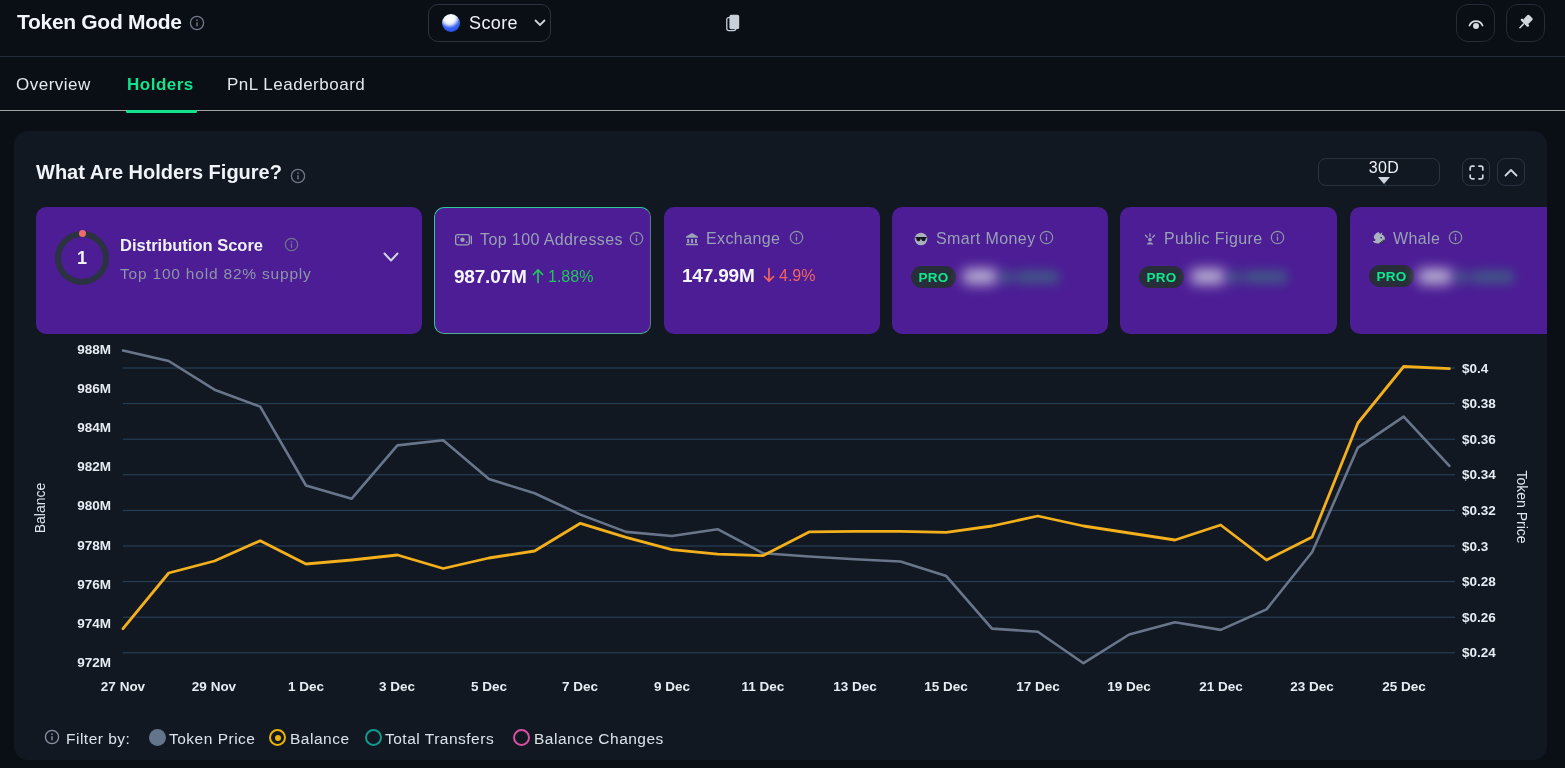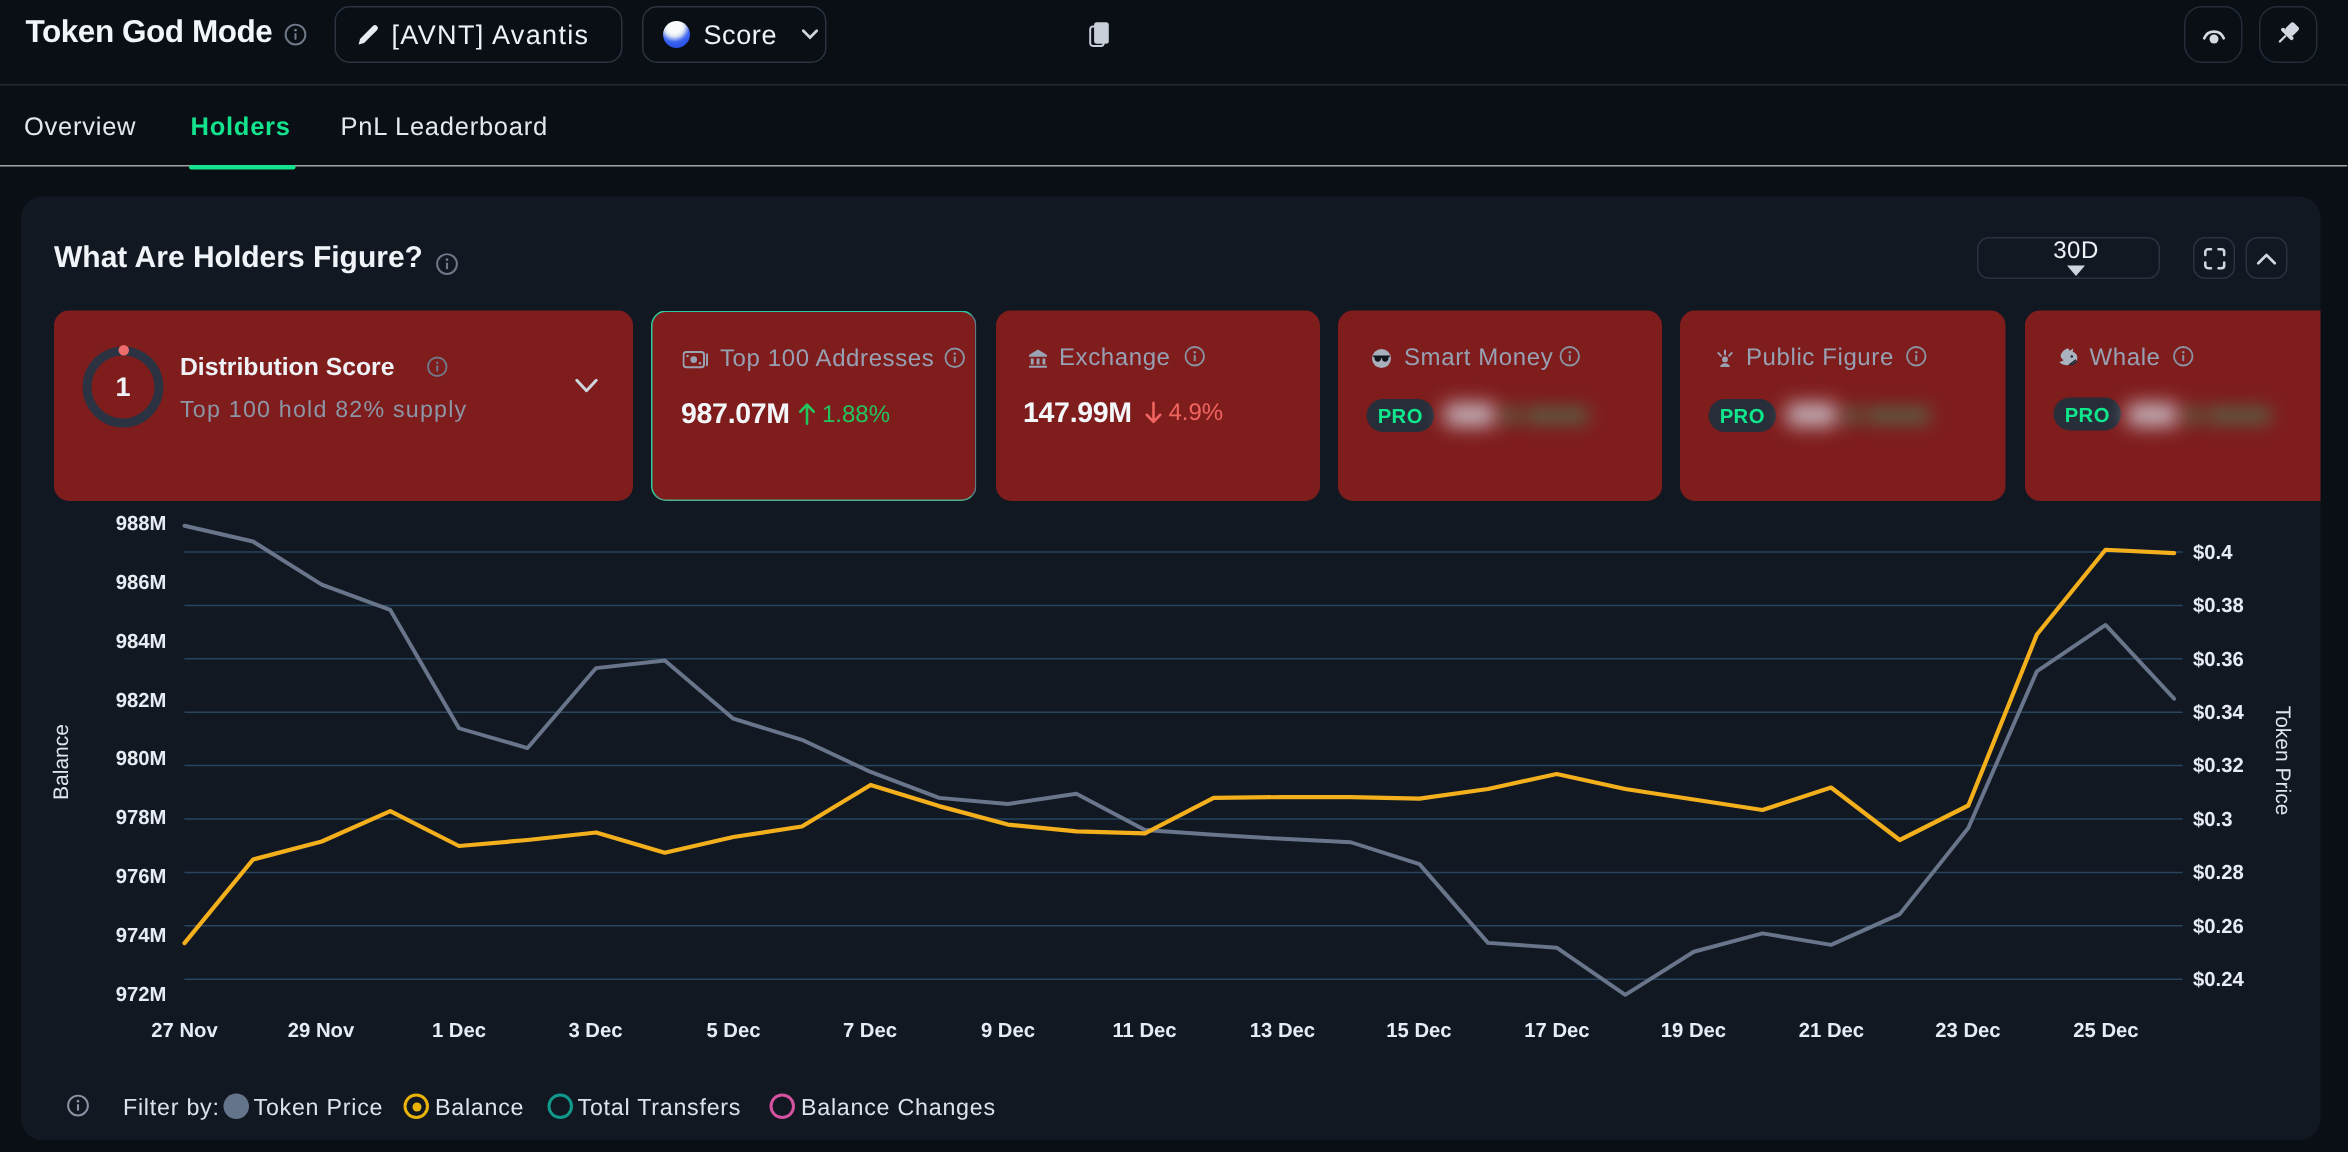--- a/index.html
+++ b/index.html
@@ -41,21 +41,21 @@
   #ptitle { position:absolute; left:36px; top:161px; font-size:20px; font-weight:bold; color:#f0f4f9; }
 
   
   #grp30 { position:absolute; left:1318px; top:158px; width:122px; height:28px; border:1px solid #2a3340; border-radius:8px; display:flex; align-items:center;flex-direction:column; }
   #grp30 .lbl { font-size:16px; color:#eef1f6; margin-left:10px; letter-spacing:0.3px; }
   #grp30 .caret { width:0; height:0; border-left:6px solid transparent; border-right:6px solid transparent; border-top:7px solid #cfd5de; margin-left:9px; }
   #grp30 .vdiv { width:1px; height:28px; background:#2a3340; margin-left:12px; }
   .ctlbtn { position:absolute; top:158px; width:28px; height:28px; border:1px solid #2a3340; border-radius:8px; display:flex; align-items:center; justify-content:center; }
 
   
-  .card { position:absolute; top:207px; height:127px; background:#7f1d1d; border-radius:10px; }
+  .card { position:absolute; top:207px; height:127px; background:#4c1d95; border-radius:10px; }
   .selcard { border:1px solid #2fc99b; border-right-color:#5b7a85; border-bottom-color:#4fae91; }
   .cicon { position:absolute; top:25px; }
   .clabel { position:absolute; top:23px; font-size:16px; color:#97a1b3; letter-spacing:0.4px; }
   .cvalue { position:absolute; top:58px; font-size:19px; font-weight:bold; color:#f4f7fa; letter-spacing:-0.2px; }
   .cdelta { position:absolute; top:60px; font-size:16px; }
   .up { color:#22c55e; } .down { color:#f16560; }
   .pro { position:absolute; left:19px; top:59px; width:45px; height:22px; background:#272e3a; border-radius:11px;
     display:flex; align-items:center; justify-content:center; font-size:13.5px; font-weight:bold; color:#10e78c; letter-spacing:.3px; }
   .blurw { position:absolute; top:62px; width:34px; height:15px; background:#d8dde6; border-radius:4px; filter:blur(6.5px); opacity:.8; }
   .blurg1 { position:absolute; top:64px; width:12px; height:12px; background:#2fae74; border-radius:3px; filter:blur(5.5px); opacity:.42; }
@@ -76,26 +76,20 @@
 </head>
 <body>
 
 <div id="topbar">
   <div id="tgm">Token God Mode</div>
   <svg class="abs" style="left:189px;top:15px" width="16" height="16" viewBox="0 0 16 16">
     <circle cx="8" cy="8" r="6.6" fill="none" stroke="#6f7988" stroke-width="1.3"></circle>
     <circle cx="8" cy="5.1" r="0.9" fill="#6f7988"></circle>
       <rect x="7.3" y="7" width="1.4" height="4.6" rx="0.7" fill="#6f7988"></rect>
   </svg>
-  <div class="pill" id="pill-token">
-    <svg width="15" height="15" viewBox="0 0 15 15">
-        <path fill="#e8ecf2" d="M10.6 1.4a1.9 1.9 0 0 1 2.7 2.7l-8.6 8.6-3.6 1 .9-3.7z"></path>
-      </svg>
-    <span>[AVNT] Avantis</span>
-  </div>
   <div class="pill" id="pill-base">
     <div id="baselogo"></div>
     <span>Score</span>
     <svg width="12" height="8" viewBox="0 0 12 8" style="margin-left:7px">
         <path d="M1.5 1.5 6 6l4.5-4.5" fill="none" stroke="#cfd5de" stroke-width="1.8" stroke-linecap="round"></path>
       </svg>
   </div>
   <svg class="abs" style="left:726px;top:14px" width="14" height="18" viewBox="0 0 14 18">
     <rect x="0.8" y="3.6" width="9" height="13" rx="1.8" fill="none" stroke="#c9cfd9" stroke-width="1.3"></rect>
     <rect x="3.4" y="0.8" width="9.8" height="14.4" rx="1.8" fill="#c9cfd9"></rect>
@@ -314,21 +308,21 @@
 <text x="1404" y="691" text-anchor="middle" font-size="13.5" font-weight="bold" fill="#e7ecf3">25 Dec</text>
 <text x="45" y="508" text-anchor="middle" font-size="14" fill="#dfe5ec" transform="rotate(-90 45 508)">Balance</text>
 <text x="1517" y="507" text-anchor="middle" font-size="14" fill="#dfe5ec" transform="rotate(90 1517 507)">Token Price</text>
 </svg>
 
 <svg class="abs" style="left:44px;top:729px" width="16" height="16" viewBox="0 0 16 16">
     <circle cx="8" cy="8" r="6.6" fill="none" stroke="#8a93a3" stroke-width="1.3"></circle>
     <circle cx="8" cy="5.1" r="0.9" fill="#8a93a3"></circle>
     <rect x="7.3" y="7" width="1.4" height="4.6" rx="0.7" fill="#8a93a3"></rect>
   </svg>
-<div class="ftxt" style="left:82px">Filter by:</div>
+<div class="ftxt" style="left:66px">Filter by:</div>
 <div class="radio" style="left:149px;background:#64748b"></div>
 <div class="ftxt" style="left:169px">Token Price</div>
 <div class="radio" style="left:269px;border:2px solid #eab308">
     <div style="position:absolute;left:3.5px;top:3.5px;width:6px;height:6px;border-radius:50%;background:#eab308"></div>
   </div>
 <div class="ftxt" style="left:290px">Balance</div>
 <div class="radio" style="left:365px;border:2px solid #119a8c"></div>
 <div class="ftxt" style="left:385px">Total Transfers</div>
 <div class="radio" style="left:513px;border:2px solid #d6519f"></div>
 <div class="ftxt" style="left:534px">Balance Changes</div>

